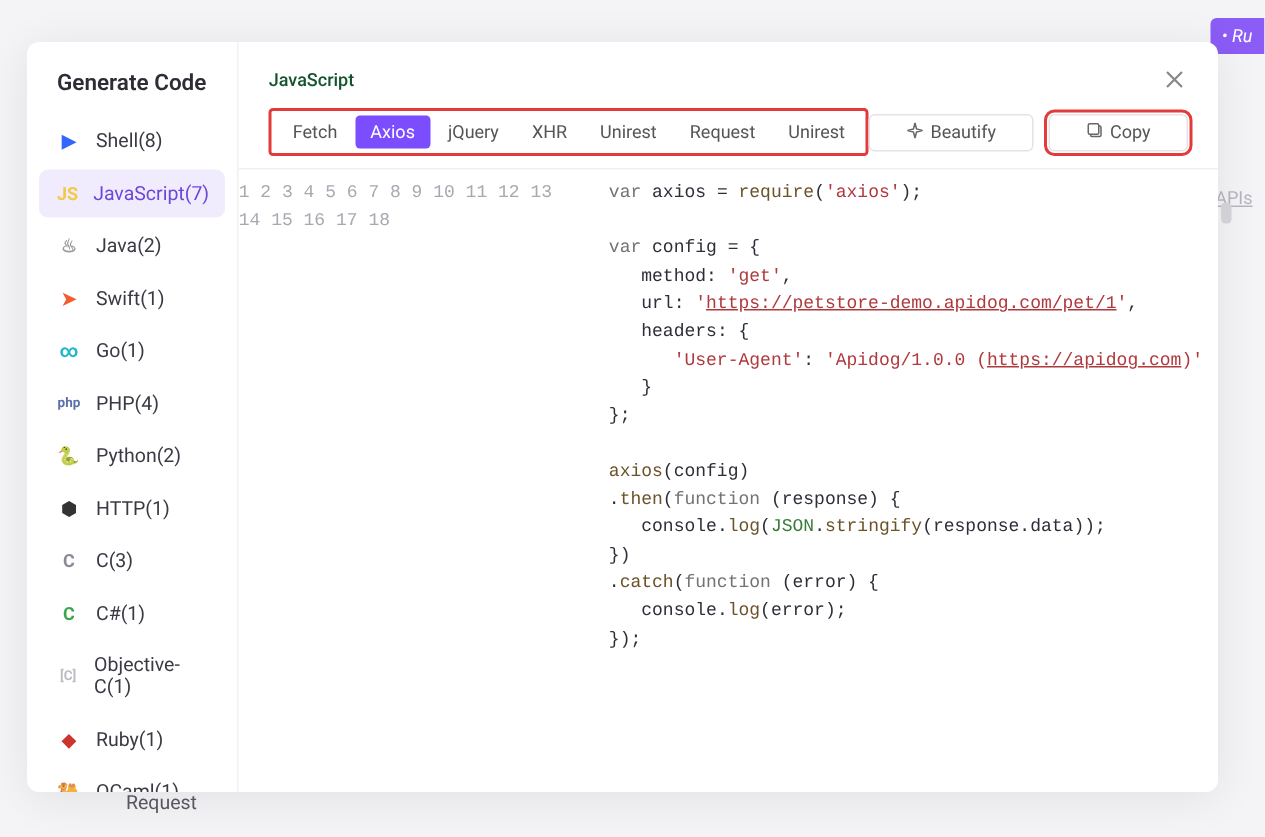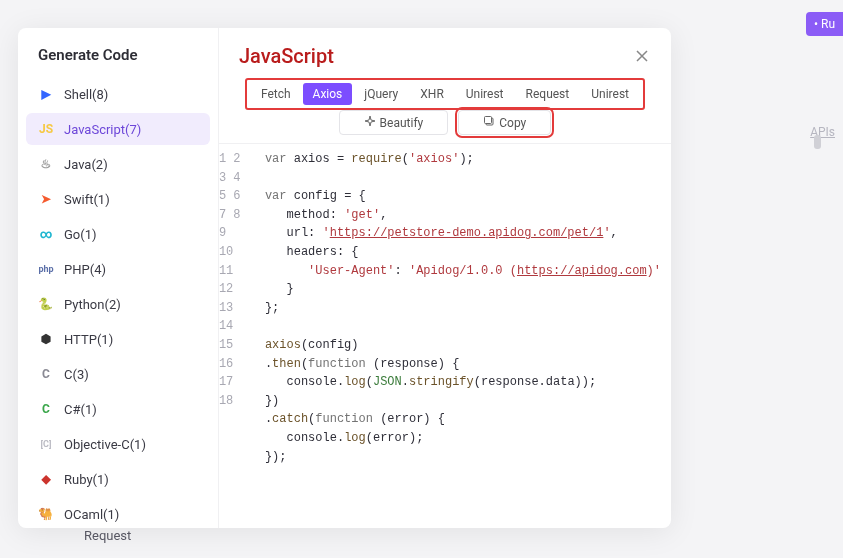--- a/index.html
+++ b/index.html
@@ -15,41 +15,42 @@
   }
   .bg-btn {
     position: absolute;
     right: 0;
     top: 12px;
     background: #8b5cf6;
     color: #fff;
     padding: 5px 8px;
     border-radius: 4px 0 0 4px;
     font-size: 12px;
+    font-style: italic;
   }
   .bg-text {
     position: absolute;
     right: 8px;
     top: 125px;
     color: #b6b6c0;
     font-size: 12px;
     text-decoration: underline;
   }
   .bg-request {
     position: absolute;
     left: 84px;
     bottom: 15px;
     color: #5a5a66;
     font-size: 13px;
   }
   .modal {
     position: absolute;
     top: 28px;
     left: 18px;
-    width: 653px;
+    width: 794px;
     height: 500px;
     background: #fff;
     border-radius: 8px;
     box-shadow: 0 4px 30px rgba(0,0,0,0.08);
     display: flex;
     overflow: hidden;
   }
   .sidebar {
     width: 218px;
     border-right: 1px solid #f0f0f2;
@@ -91,40 +92,39 @@
     display: flex;
     flex-direction: column;
   }
   .main-header {
     display: flex;
     align-items: center;
     justify-content: space-between;
     padding: 16px 20px 10px 20px;
   }
   .main-title {
-    font-size: 20px;
+    font-size: 12px;
     font-weight: 500;
-    color: #b91c1c;
+    color: #14532d;
   }
   .close-btn {
     cursor: pointer;
     color: #888;
     font-size: 16px;
     width: 18px;
     height: 18px;
     display: flex;
     align-items: center;
     justify-content: center;
   }
   .toolbar {
     display: flex;
     align-items: center;
     justify-content: space-between;
     padding: 0 20px 8px 20px;
-    flex-direction: column;
   }
   .tabs {
     display: flex;
     align-items: center;
     border: 2px solid #e33b3b;
     border-radius: 3px;
     padding: 3px 4px;
     gap: 2px;
   }
   .tab {

